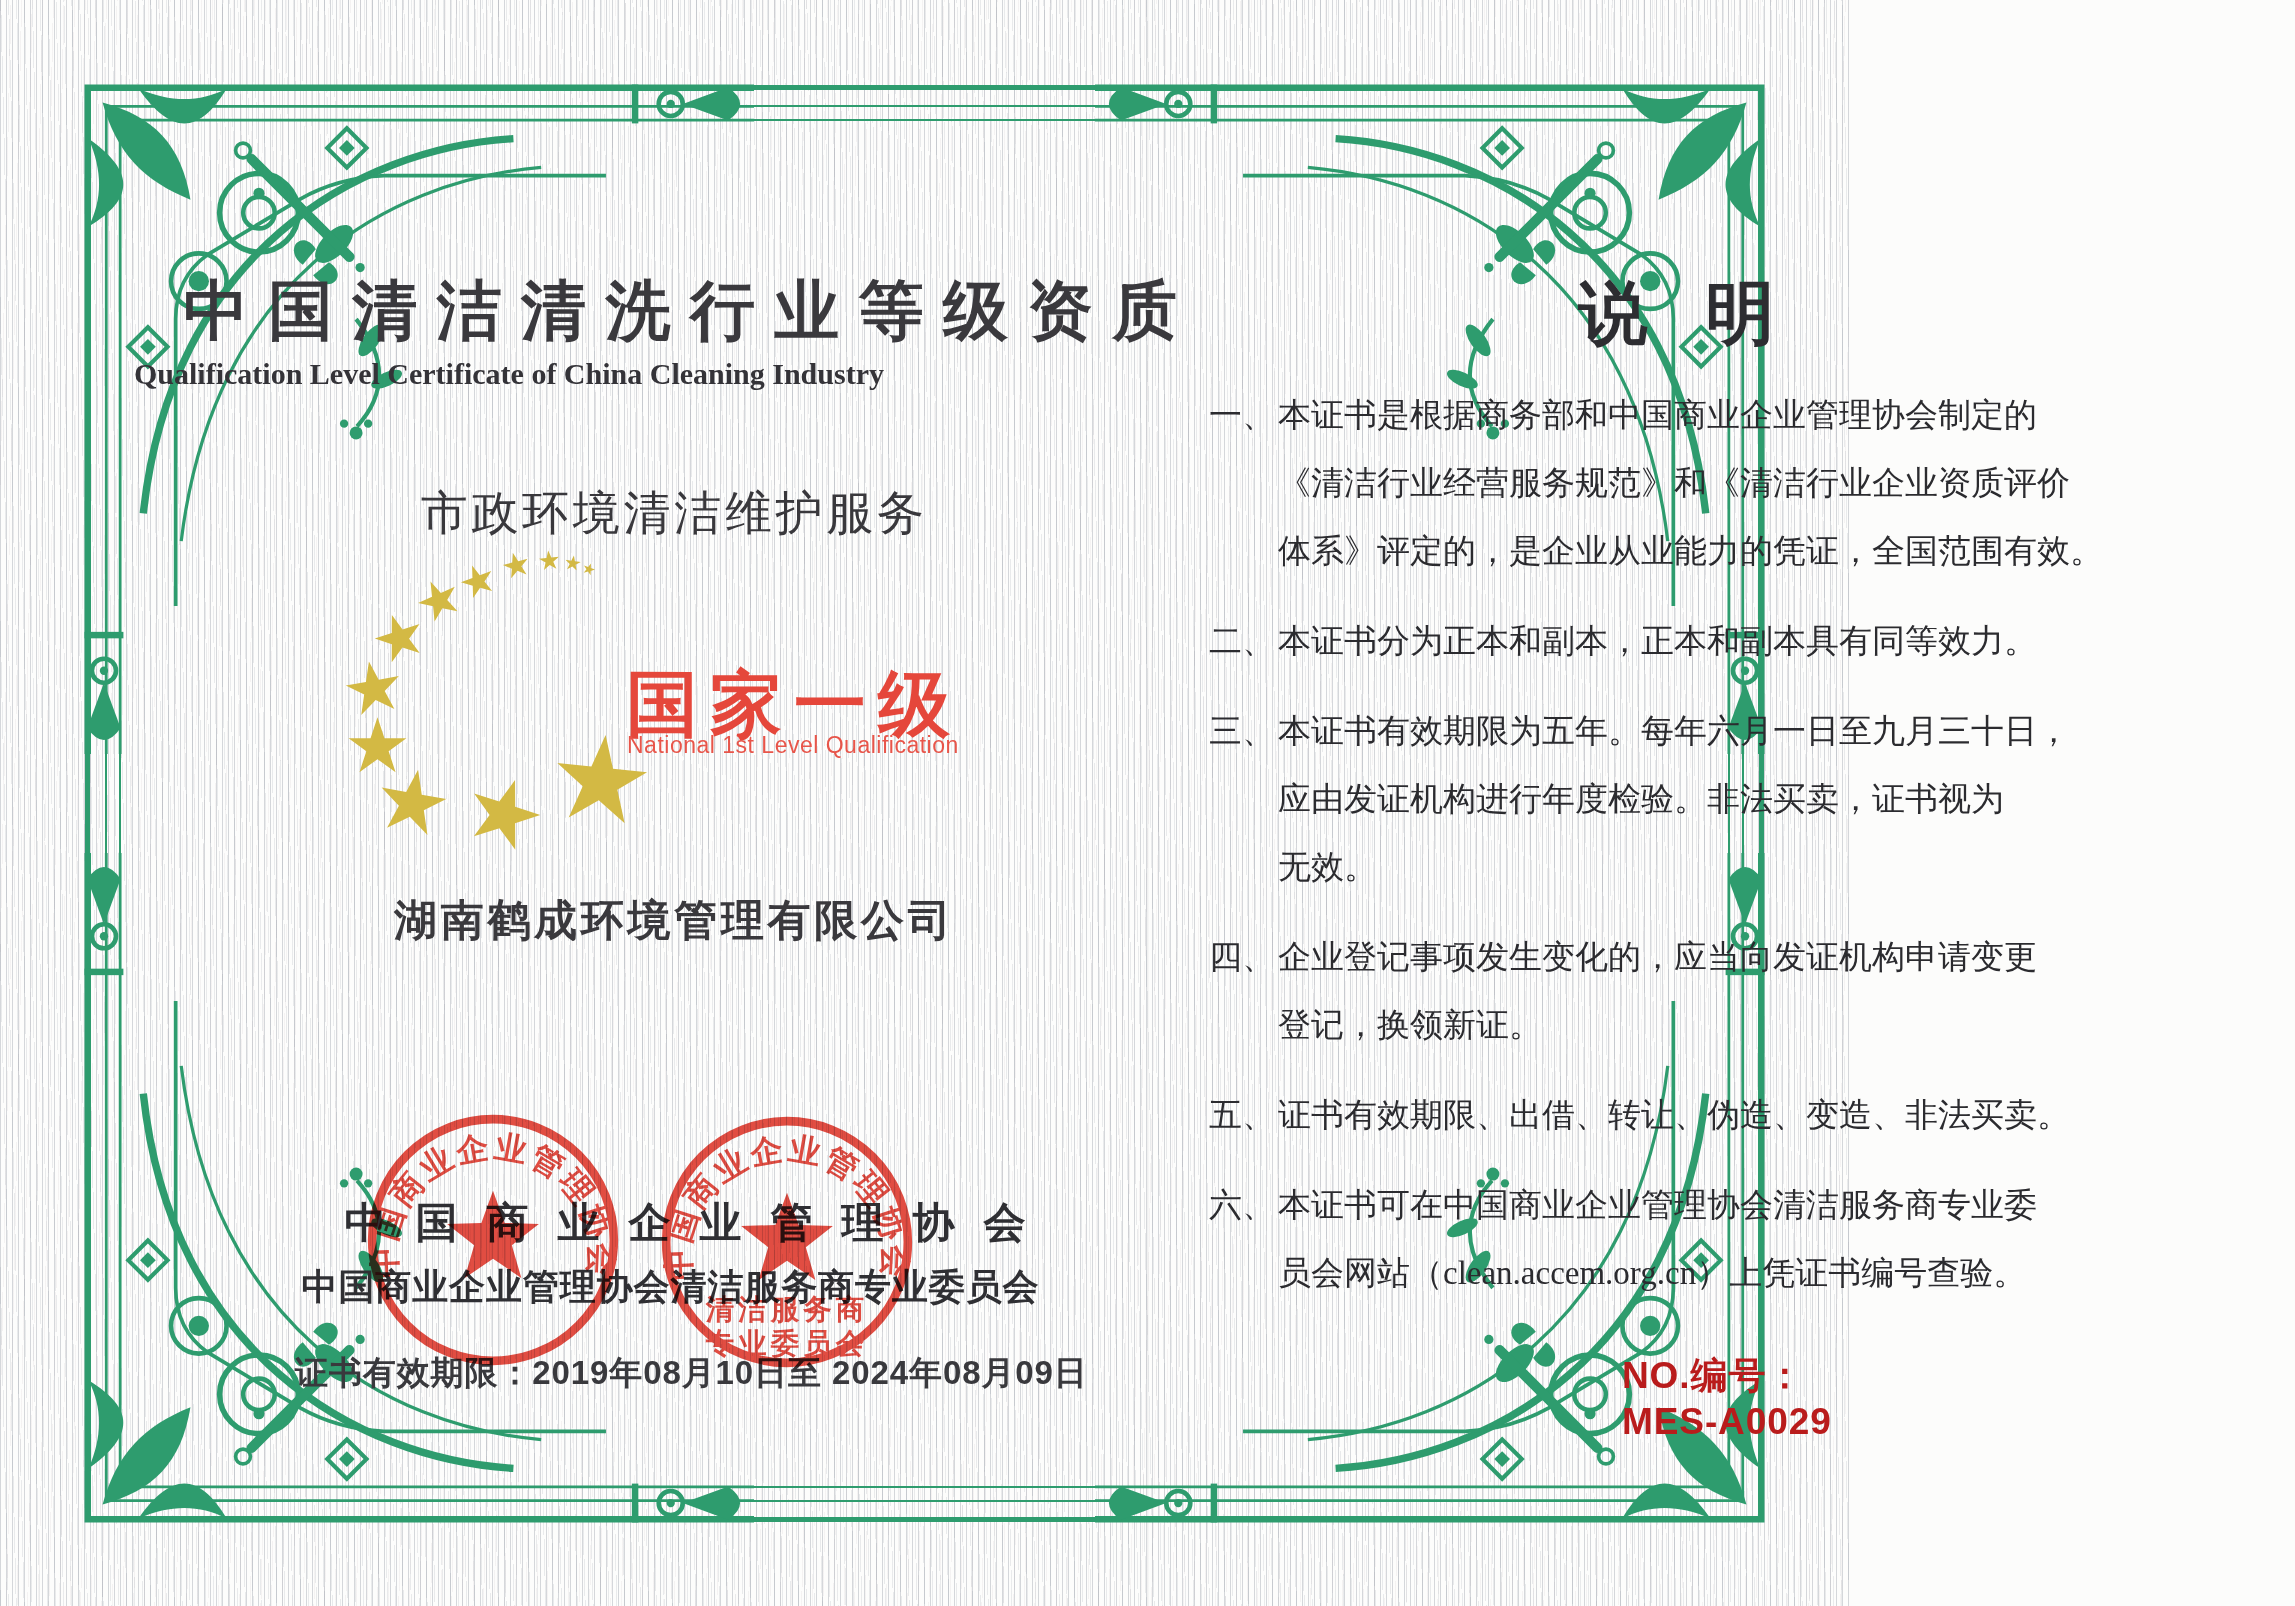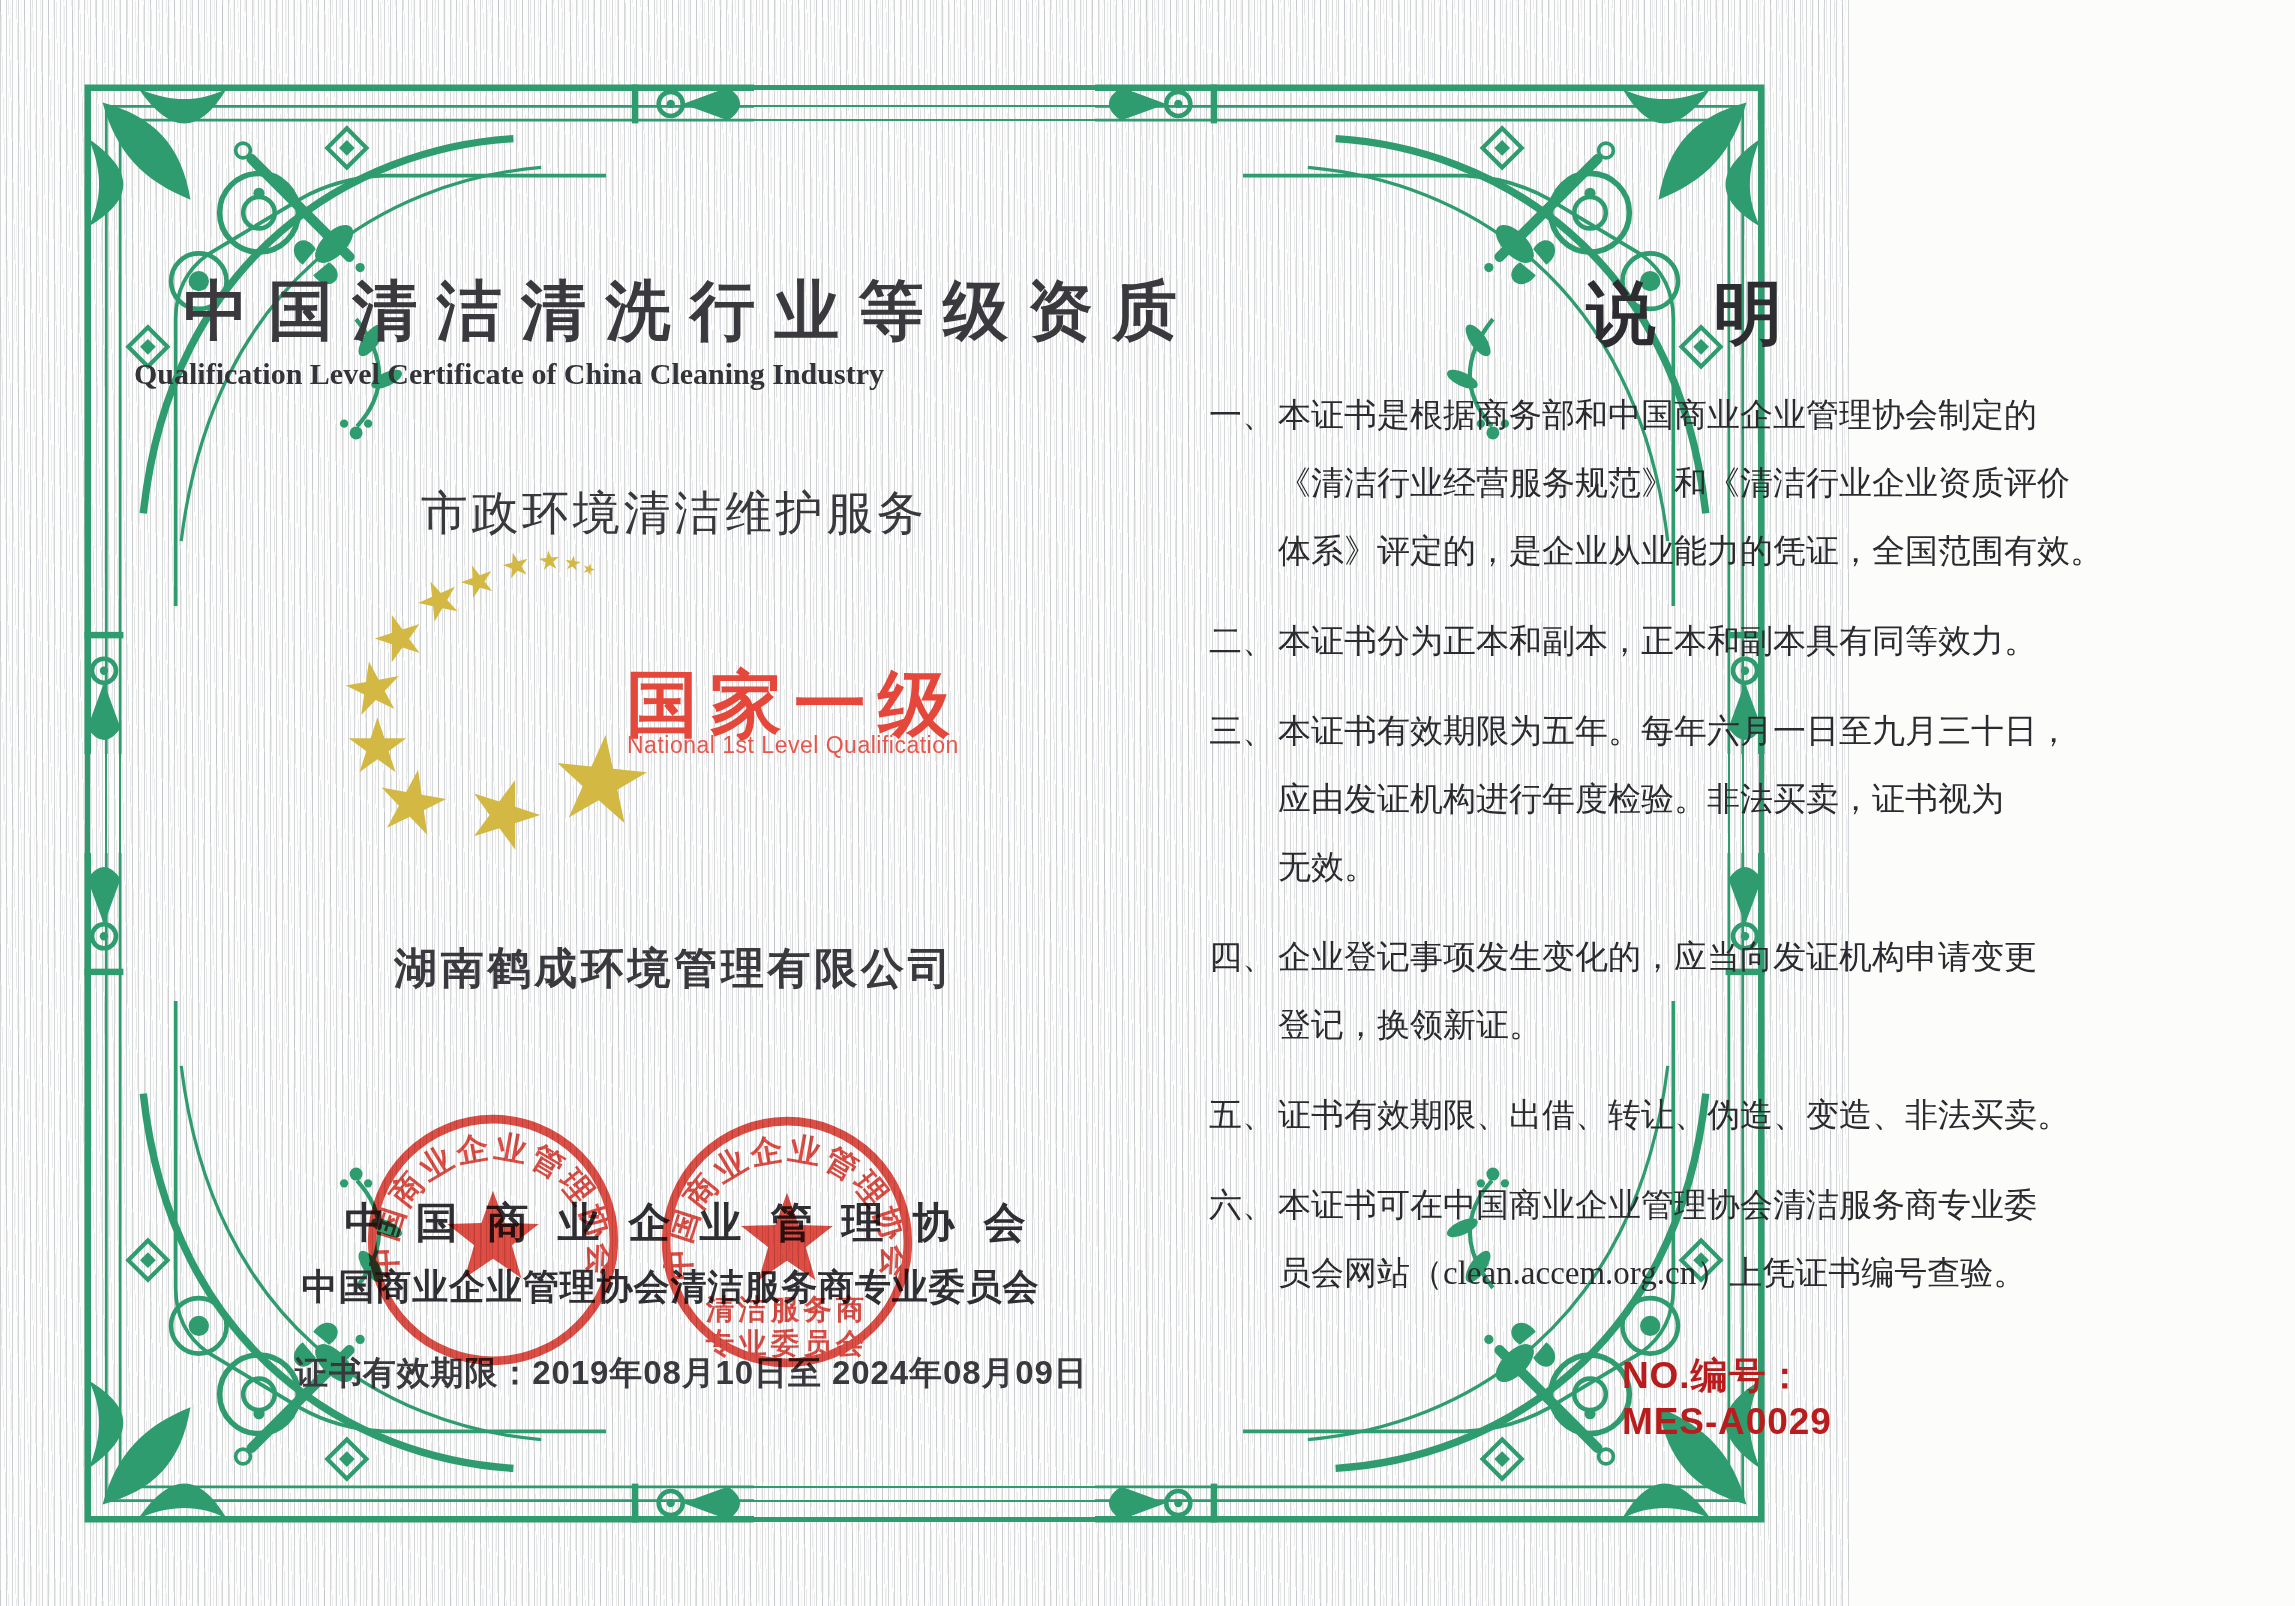--- a/index.html
+++ b/index.html
@@ -28,21 +28,21 @@
   .c-br{right:60px;bottom:60px;transform:scale(-1,-1);}
 
   
   .left-col{position:absolute;left:134px;top:0;width:1073px;height:1607px;}
   .cert-title{position:absolute;top:267px;width:100%;text-align:center;
     font-size:65px;font-weight:bold;letter-spacing:19.4px;padding-left:19.4px;color:#3a393d;}
   .cert-title-en{position:absolute;top:357px;width:100%;text-align:left;
     font-family:"Liberation Serif",serif;font-size:30px;font-weight:bold;color:#343338;}
   .service{position:absolute;top:482px;width:100%;text-align:center;
     font-size:47px;font-weight:normal;letter-spacing:3.7px;padding-left:3.7px;color:#39383c;}
-  .company{position:absolute;top:940px;width:100%;text-align:center;
+  .company{position:absolute;top:892px;width:100%;text-align:center;
     font-size:43px;font-weight:bold;letter-spacing:3.7px;padding-left:3.7px;color:#3a393d;}
   .issuer1{position:absolute;top:1195px;width:100%;text-align:center;
     font-family:"Liberation Serif",serif;font-weight:600;font-size:42px;letter-spacing:29px;padding-left:29px;color:#2f2f33;}
   .issuer2{position:absolute;top:1263px;width:100%;text-align:center;
     font-family:"Liberation Serif",serif;font-weight:600;font-size:36px;letter-spacing:0.9px;color:#2f2f33;}
   .validity{position:absolute;top:1351px;left:161px;
     font-size:33px;font-weight:bold;letter-spacing:0.9px;color:#39393d;}
 
   
   .grade-cn{position:absolute;left:626px;top:657px;
@@ -53,21 +53,21 @@
     clip-path:polygon(50% 2%,61.8% 37.6%,99% 37.6%,68.9% 59.8%,80.6% 95.2%,50% 73.2%,19.4% 95.2%,31.1% 59.8%,1% 37.6%,38.2% 37.6%);}
 
   
   .seal{position:absolute;width:264px;height:264px;mix-blend-mode:multiply;opacity:.9;}
   .seal-left{left:361px;top:1108px;}
   .seal-right{left:655px;top:1110px;}
 
   
   .notes-heading{position:absolute;left:1208px;top:268px;width:879px;text-align:center;
     font-family:"Liberation Serif",serif;font-weight:700;font-size:69px;
-    letter-spacing:58px;padding-left:58px;color:#2d2d31;margin-left:8px;}
+    letter-spacing:58px;padding-left:58px;color:#2d2d31;}
   .notes-list{position:absolute;left:1209px;top:381px;width:888px;
     font-family:"Liberation Serif",serif;color:#2b2b2f;font-size:33px;}
   .note-item{position:relative;padding-left:69px;margin-bottom:22px;}
   .note-marker{position:absolute;left:0;top:0;line-height:68px;}
   .note-line{line-height:68px;white-space:nowrap;}
   .cert-no{position:absolute;left:1622px;top:1351px;
     font-size:37px;font-weight:bold;color:#b91c1c;letter-spacing:0.9px;}
 </style>
 </head>
 <body>

